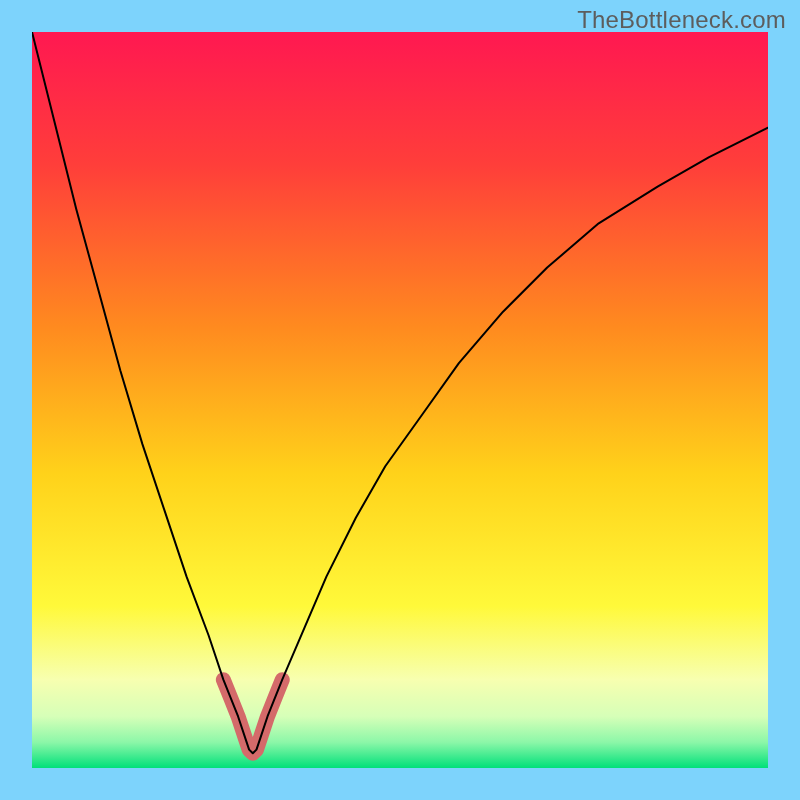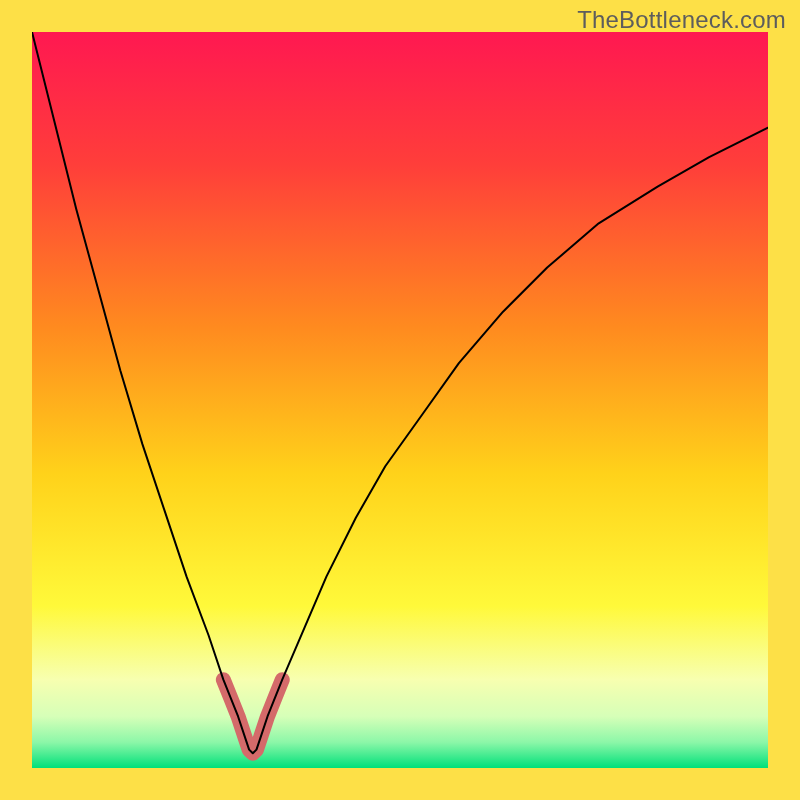--- a/index.html
+++ b/index.html
@@ -10,21 +10,21 @@
     background: #000;
     overflow: hidden;
     font-family: Arial, Helvetica, sans-serif;
   }
   .frame {
     position: absolute;
     top: 0;
     left: 0;
     width: 800px;
     height: 800px;
-    background: #fde047;
+    background: #7dd3fc;
   }
   .plot-area {
     position: absolute;
     top: 32px;
     left: 32px;
     width: 736px;
     height: 736px;
     overflow: hidden;
   }
   .gradient {

